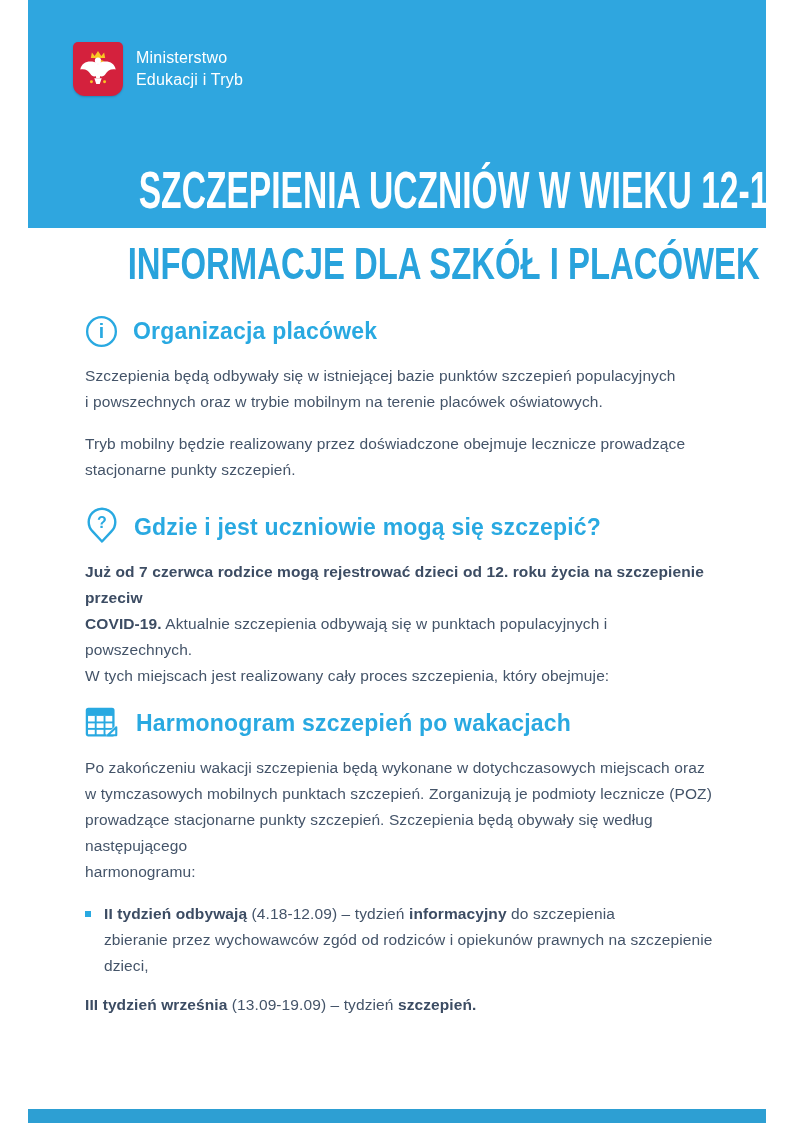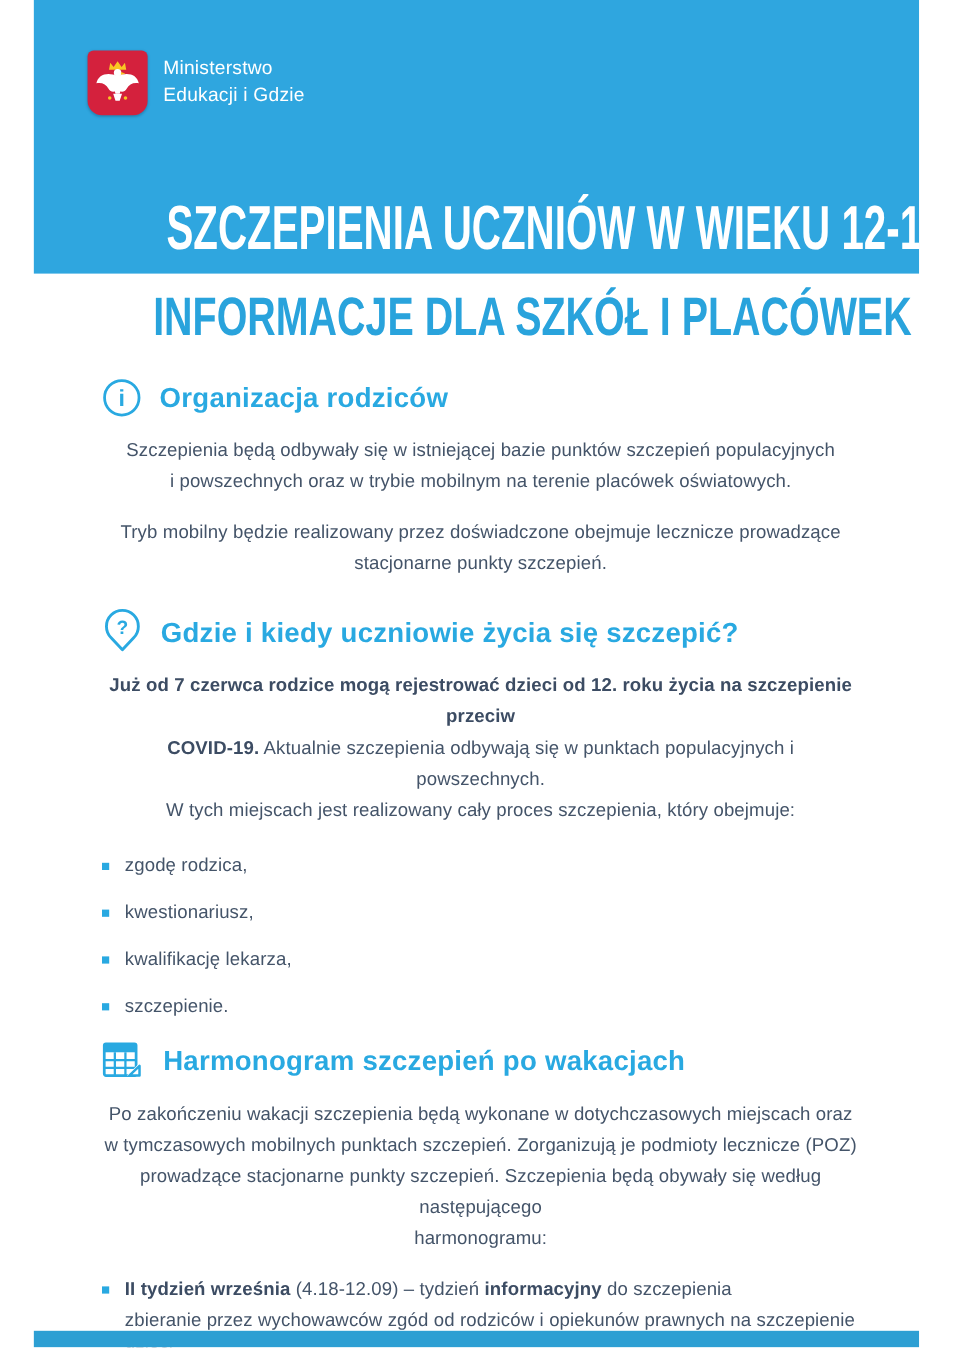--- a/index.html
+++ b/index.html
@@ -101,21 +101,21 @@
   .sec-2 .section-heading { margin-bottom: 12px; }
   .sec-3 { margin-top: 14px; }
   .sec-3 .section-heading { margin-bottom: 14px; text-align: center; }
 
   .body-text, .bullet-text {
     color: #445469;
     font-size: 15.5px;
     line-height: 26px;
     letter-spacing: .1px;
   }
-  p.body-text { white-space: pre-line; margin-bottom: 16px; text-align: center; }
+  p.body-text { white-space: pre-line; margin-bottom: 16px; }
   .body-text b, .bullet-text b { font-weight: bold; color: #3c4c63; }
 
   ul.simple-list { list-style: none; margin-top: 20px; }
   ul.simple-list li {
     display: flex;
     align-items: baseline;
     margin-bottom: 13px;
   }
   .sq {
     flex: 0 0 auto;
@@ -158,77 +158,59 @@
           <path d="M24 19.5 C15 15.5 5.5 17.5 3.8 26.5 C9 25.5 13.2 27.5 15.2 31.5 C17.2 34.8 20.4 35.6 22.4 33.4 Z" fill="#ffffff"></path>
           <path d="M24 19.5 C33 15.5 42.5 17.5 44.2 26.5 C39 25.5 34.8 27.5 32.8 31.5 C30.8 34.8 27.6 35.6 25.6 33.4 Z" fill="#ffffff"></path>
           <path d="M24 18.5 C20.8 24.5 20 30.5 22 36.5 h4 C28 30.5 27.2 24.5 24 18.5 Z" fill="#ffffff"></path>
           <path d="M19.8 36.5 h8.4 l-2.2 6.5 h-4 z" fill="#ffffff"></path>
           <circle cx="16.5" cy="40.5" r="1.7" fill="#f9c623"></circle>
           <circle cx="31.5" cy="40.5" r="1.7" fill="#f9c623"></circle>
         </svg>
       </div>
       <div class="logo-text">
         <div>Ministerstwo</div>
-        <div>Edukacji i Gdzie</div>
+        <div>Edukacji i Tryb</div>
       </div>
     </div>
     <div class="hero-title">SZCZEPIENIA UCZNIÓW W WIEKU 12-18 LAT</div>
   </header>
 
   <div class="subtitle">INFORMACJE DLA SZKÓŁ I PLACÓWEK</div>
 
   <main class="content">
 
     <section class="sec-1">
       <div class="section-heading">
         <span class="icon-box">
           <svg width="33" height="33" viewBox="0 0 34 34" aria-hidden="true">
             <circle cx="17" cy="17" r="14.8" fill="none" stroke="#29a9e1" stroke-width="2.4"></circle>
             <text x="17" y="24" text-anchor="middle" font-size="20" font-weight="bold" fill="#29a9e1" font-family="Liberation Serif, serif">i</text>
           </svg>
         </span>
-        <span>Organizacja rodziców</span>
+        <span>Organizacja placówek</span>
       </div>
       <p class="body-text">Szczepienia będą odbywały się w istniejącej bazie punktów szczepień populacyjnych
 i powszechnych oraz w trybie mobilnym na terenie placówek oświatowych.</p>
       <p class="body-text">Tryb mobilny będzie realizowany przez doświadczone obejmuje lecznicze prowadzące
 stacjonarne punkty szczepień.</p>
     </section>
 
     <section class="sec-2">
       <div class="section-heading">
         <span class="icon-box">
           <svg width="34" height="40" viewBox="0 0 34 40" aria-hidden="true">
             <path d="M7.6 24.4 A 13.3 13.3 0 1 1 26.4 24.4 L 17 34.5 Z" fill="none" stroke="#29a9e1" stroke-width="2.4" stroke-linejoin="round"></path>
             <text x="17" y="21" text-anchor="middle" font-size="16" font-weight="bold" fill="#29a9e1">?</text>
           </svg>
         </span>
-        <span>Gdzie i kiedy uczniowie życia się szczepić?</span>
+        <span>Gdzie i jest uczniowie mogą się szczepić?</span>
       </div>
       <p class="body-text"><b>Już od 7 czerwca rodzice mogą rejestrować dzieci od 12. roku życia na szczepienie przeciw
 COVID-19.</b><span> Aktualnie szczepienia odbywają się w punktach populacyjnych i powszechnych.
 W tych miejscach jest realizowany cały proces szczepienia, który obejmuje:</span></p>
-      <ul class="simple-list">
-        <li>
-            <span class="sq"></span>
-            <span class="bullet-text">zgodę rodzica,</span>
-          </li>
-        <li>
-            <span class="sq"></span>
-            <span class="bullet-text">kwestionariusz,</span>
-          </li>
-        <li>
-            <span class="sq"></span>
-            <span class="bullet-text">kwalifikację lekarza,</span>
-          </li>
-        <li>
-            <span class="sq"></span>
-            <span class="bullet-text">szczepienie.</span>
-          </li>
-      </ul>
     </section>
 
     <section class="sec-3">
       <div class="section-heading">
         <span class="icon-box">
           <svg width="36" height="36" viewBox="0 0 38 38" aria-hidden="true">
             <rect x="2" y="4" width="28" height="28" rx="1.5" fill="none" stroke="#29a9e1" stroke-width="2.4"></rect>
             <rect x="2" y="4" width="28" height="7.5" fill="#29a9e1"></rect>
             <line x1="11.3" y1="11.5" x2="11.3" y2="32" stroke="#29a9e1" stroke-width="2"></line>
             <line x1="20.6" y1="11.5" x2="20.6" y2="32" stroke="#29a9e1" stroke-width="2"></line>
@@ -241,21 +223,21 @@
         <span>Harmonogram szczepień po wakacjach</span>
       </div>
       <p class="body-text">Po zakończeniu wakacji szczepienia będą wykonane w dotychczasowych miejscach oraz
 w tymczasowych mobilnych punktach szczepień. Zorganizują je podmioty lecznicze (POZ)
 prowadzące stacjonarne punkty szczepień. Szczepienia będą obywały się według następującego
 harmonogramu:</p>
       <ul class="schedule-list">
         <li>
           <span class="sq"></span>
           <div class="bullet-text">
-            <div><b>II tydzień września</b><span> (4.18-12.09) – tydzień </span><b>informacyjny</b><span> do szczepienia</span></div>
+            <div><b>II tydzień odbywają</b><span> (4.18-12.09) – tydzień </span><b>informacyjny</b><span> do szczepienia</span></div>
             <div class="schedule-detail">zbieranie przez wychowawców zgód od rodziców i opiekunów prawnych na szczepienie dzieci,</div>
           </div>
         </li>
         <li>
 
           <div class="bullet-text">
             <div><b>III tydzień września</b><span> (13.09-19.09) – tydzień </span><b>szczepień.</b><span></span></div>
 
           </div>
         </li>

